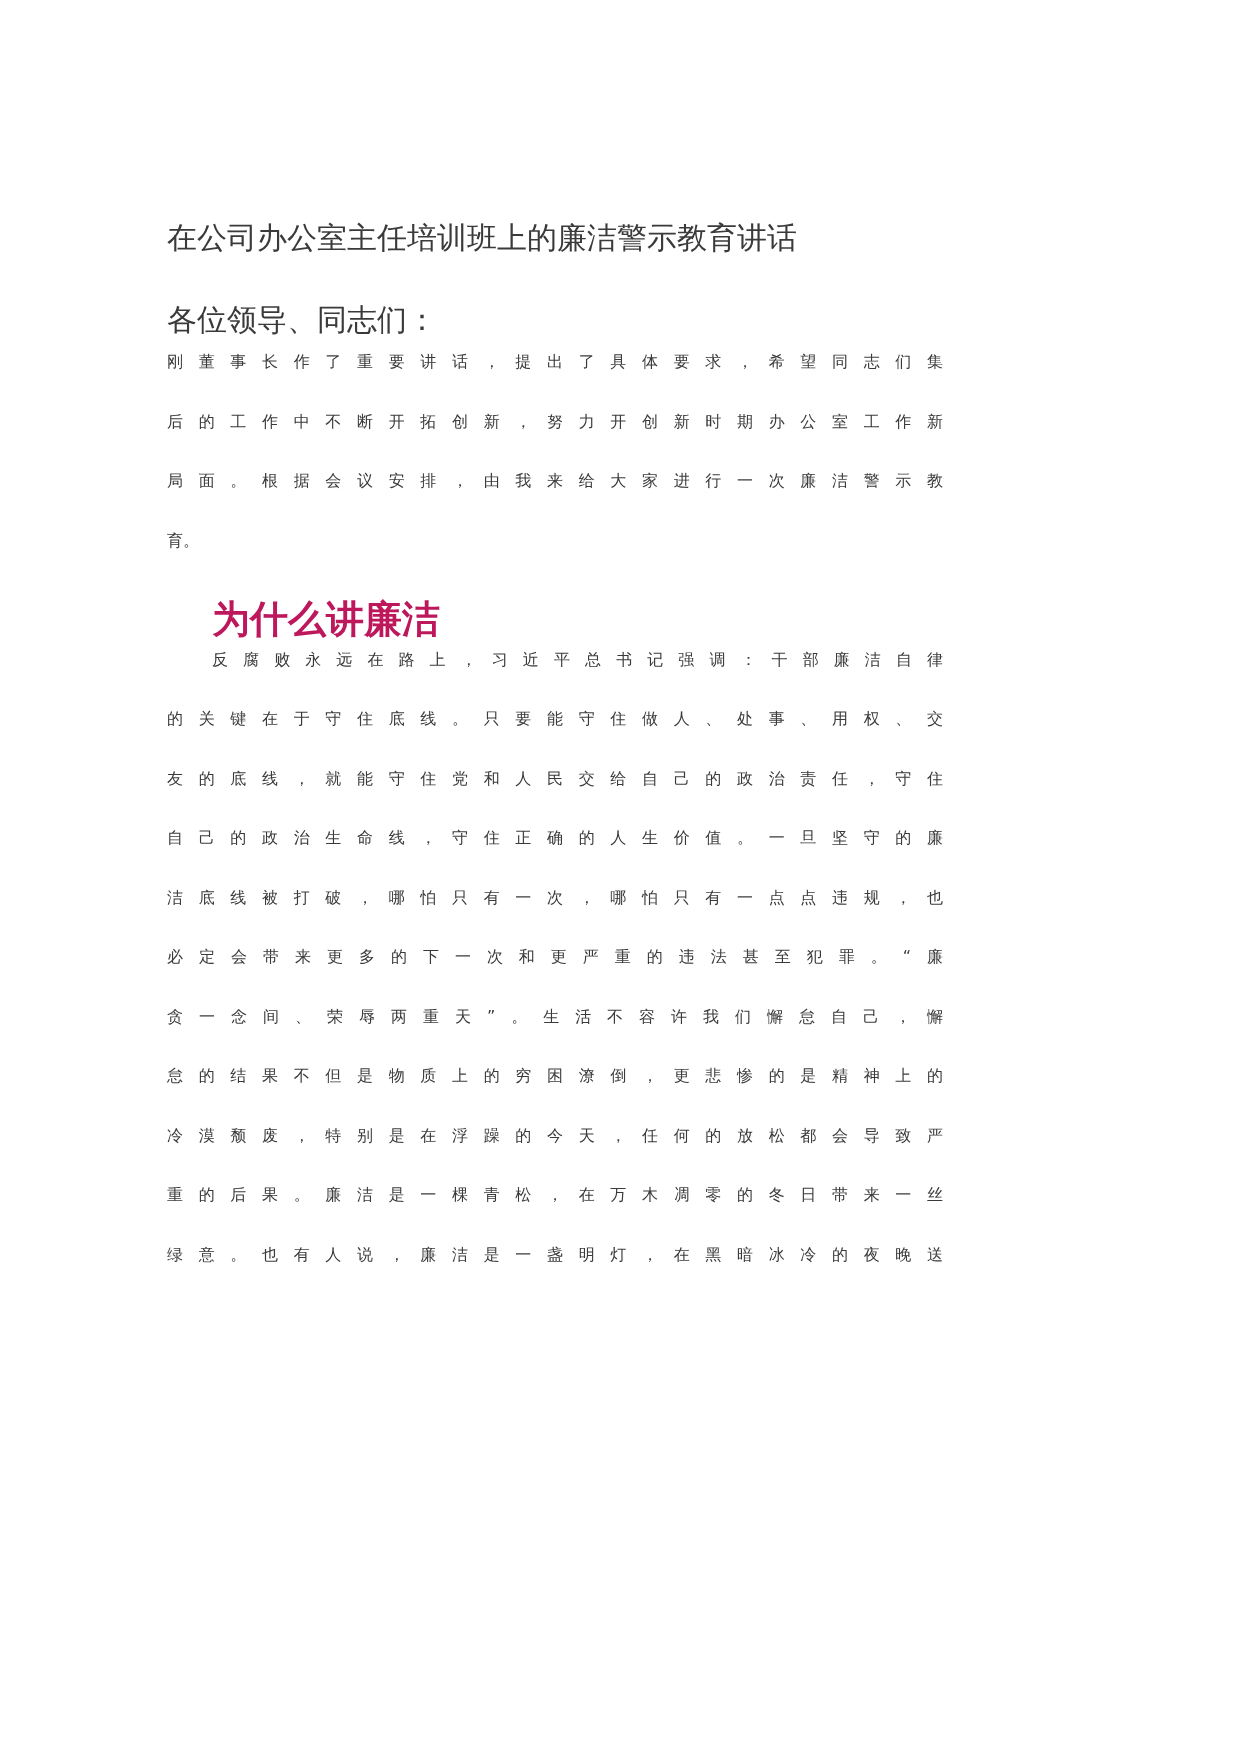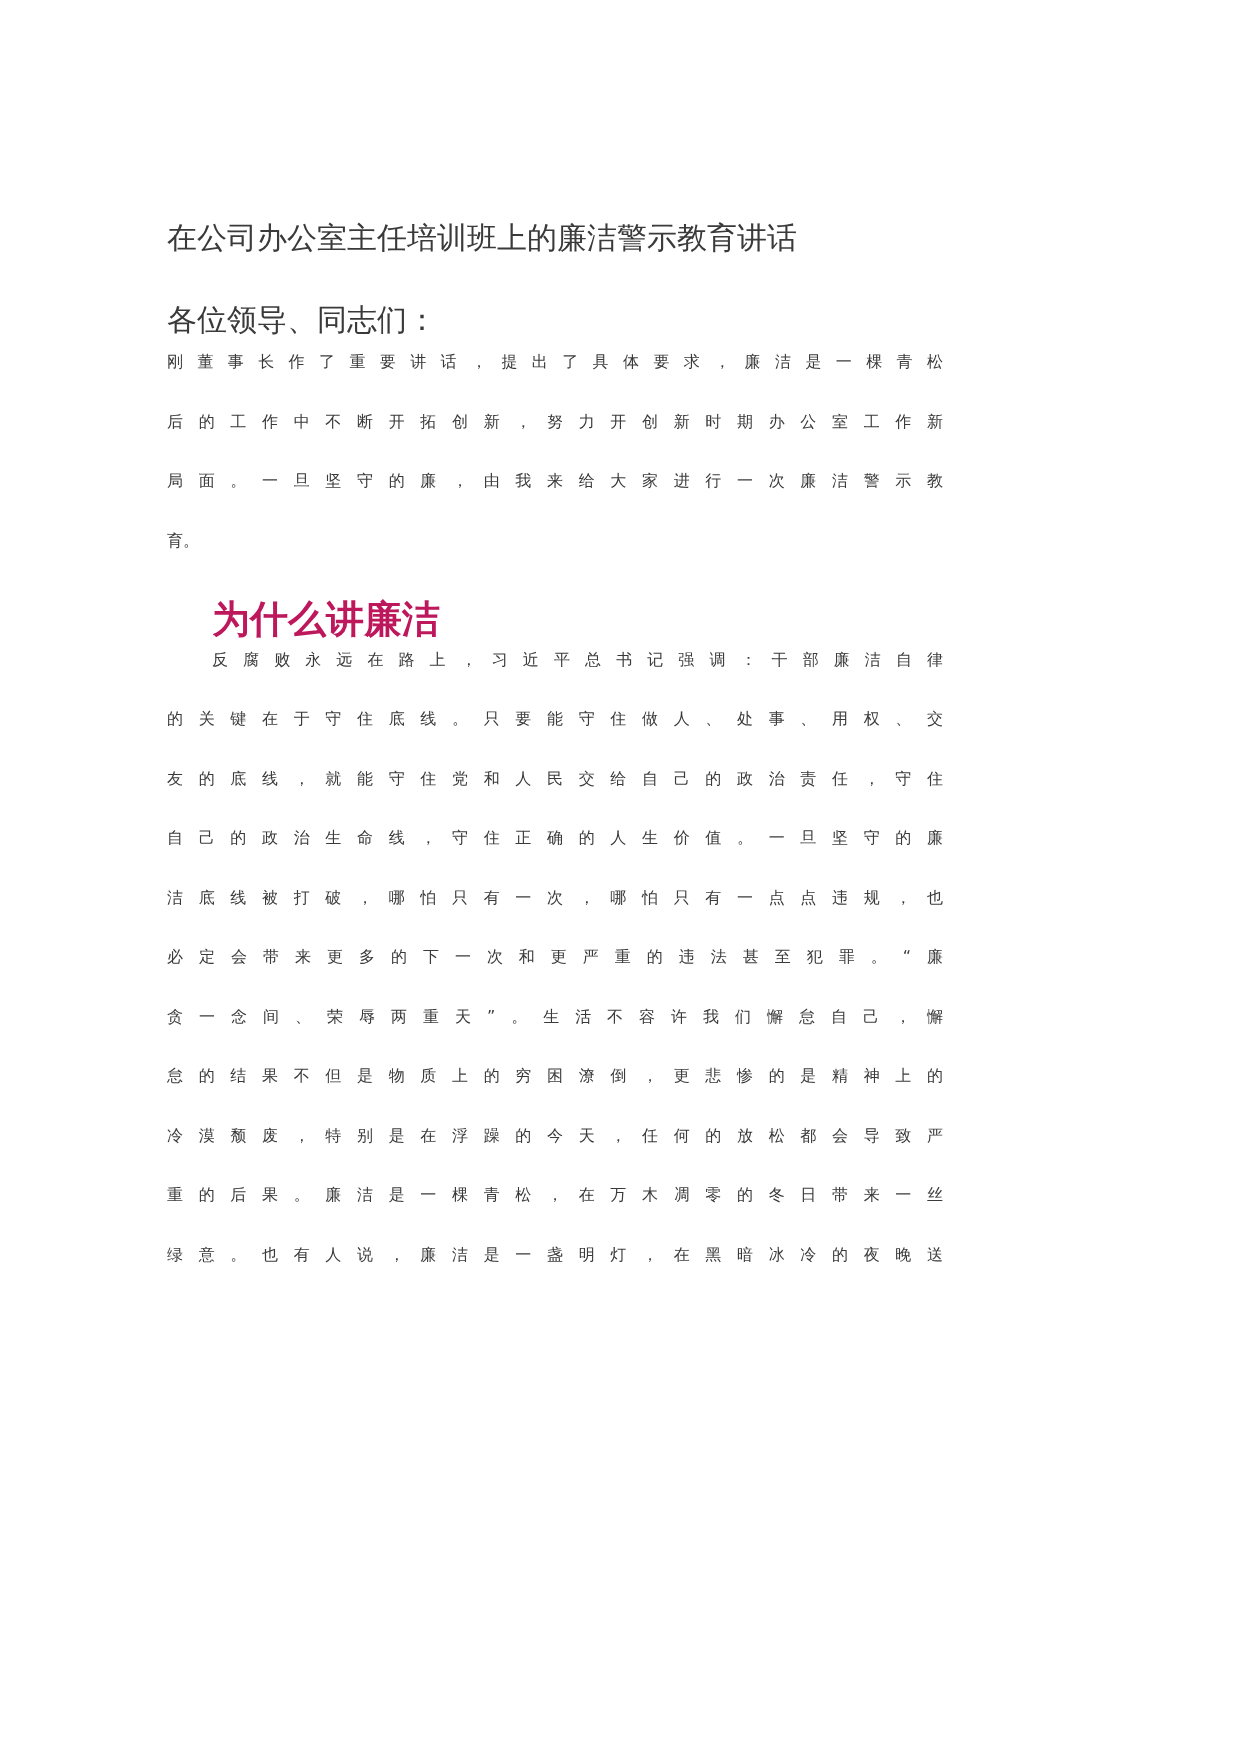--- a/index.html
+++ b/index.html
@@ -54,23 +54,23 @@
     .line.last { text-align-last: left; }
   </style>
 </head>
 <body>
 
 <div class="page">
   <h1 class="title">在公司办公室主任培训班上的廉洁警示教育讲话</h1>
   <p class="salutation">各位领导、同志们：</p>
 
   <div class="para-block">
-    <span class="line">刚董事长作了重要讲话，提出了具体要求，廉洁是一棵青松</span>
+    <span class="line">刚董事长作了重要讲话，提出了具体要求，希望同志们集</span>
     <span class="line">后的工作中不断开拓创新，努力开创新时期办公室工作新</span>
-    <span class="line">局面。一旦坚守的廉，由我来给大家进行一次廉洁警示教</span>
+    <span class="line">局面。根据会议安排，由我来给大家进行一次廉洁警示教</span>
     <span class="line last">育。</span>
   </div>
 
   <h2 class="heading">为什么讲廉洁</h2>
 
   <div class="para-block">
     <span class="line first">反腐败永远在路上，习近平总书记强调：干部廉洁自律</span>
     <span class="line">的关键在于守住底线。只要能守住做人、处事、用权、交</span>
     <span class="line">友的底线，就能守住党和人民交给自己的政治责任，守住</span>
     <span class="line">自己的政治生命线，守住正确的人生价值。一旦坚守的廉</span>

